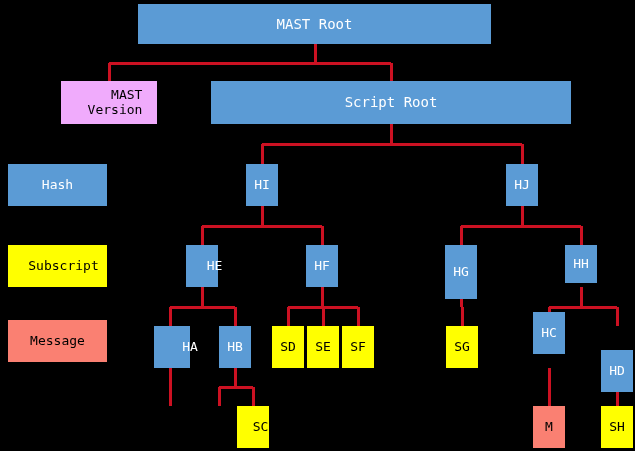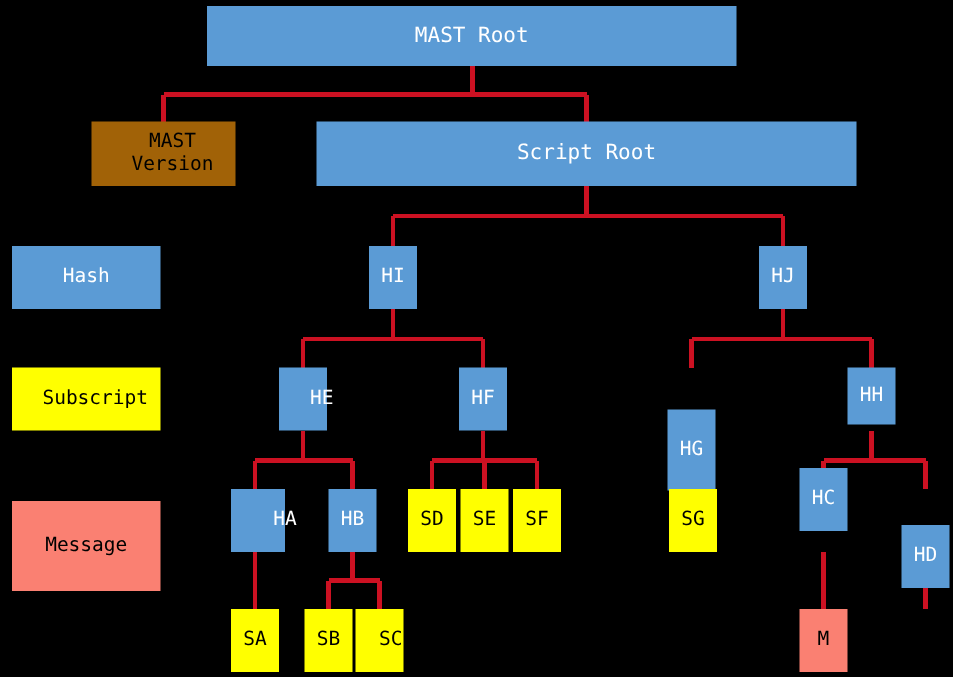--- a/index.html
+++ b/index.html
@@ -21,30 +21,30 @@
     top: 0;
     width: 635px;
     height: 451px;
     pointer-events: none;
   }
   .node {
     position: absolute;
     display: flex;
     align-items: center;
     justify-content: center;
-    text-align: center;
+    text-align: right;
     box-sizing: border-box;
     line-height: 1.15;
     z-index: 2;
     white-space: pre-line;
   }
   .n-hash   { background: #5b9bd5; color: #ffffff; }
   .n-sub    { background: #ffff00; color: #000000; }
   .n-msg    { background: #fa8072; color: #000000; }
-  .n-ver    { background: #a16207; color: #000000; padding-left: 12px; }
+  .n-ver    { background: #f0abfc; color: #000000; padding-left: 12px; }
   .big      { font-size: 14px; }
   .mid      { font-size: 13px; }
 </style>
 </head>
 <body>
 
 <div id="canvas">
   <svg id="edges">
       <line x1="315" y1="44" x2="315" y2="63" stroke="#cc1122" stroke-width="3" shape-rendering="crispEdges"></line>
       <line x1="109" y1="63" x2="391" y2="63" stroke="#cc1122" stroke-width="3" shape-rendering="crispEdges"></line>
@@ -81,36 +81,35 @@
       <line x1="170" y1="368" x2="170" y2="406" stroke="#cc1122" stroke-width="3" shape-rendering="crispEdges"></line>
       <line x1="235" y1="368" x2="235" y2="387" stroke="#cc1122" stroke-width="3" shape-rendering="crispEdges"></line>
       <line x1="219" y1="387" x2="253" y2="387" stroke="#cc1122" stroke-width="3" shape-rendering="crispEdges"></line>
       <line x1="219" y1="387" x2="219" y2="406" stroke="#cc1122" stroke-width="3" shape-rendering="crispEdges"></line>
       <line x1="253" y1="387" x2="253" y2="406" stroke="#cc1122" stroke-width="3" shape-rendering="crispEdges"></line>
       <line x1="549" y1="368" x2="549" y2="406" stroke="#cc1122" stroke-width="3" shape-rendering="crispEdges"></line>
       <line x1="617" y1="368" x2="617" y2="406" stroke="#cc1122" stroke-width="3" shape-rendering="crispEdges"></line>
     </svg>
 <div class="node n-hash mid" style="left: 8px; top: 164px; width: 99px; height: 42px;">Hash</div>
     <div class="node n-sub mid" style="left: 8px; top: 245px; width: 99px; height: 42px; padding-left: 12px;">Subscript</div>
-    <div class="node n-msg mid" style="left: 8px; top: 334px; width: 99px; height: 60px;">Message</div>
+    <div class="node n-msg mid" style="left: 8px; top: 320px; width: 99px; height: 42px;">Message</div>
     <div class="node n-hash big" style="left: 138px; top: 4px; width: 353px; height: 40px;">MAST Root</div>
     <div class="node n-ver mid" style="left: 61px; top: 81px; width: 96px; height: 43px;">MAST
 Version</div>
     <div class="node n-hash big" style="left: 211px; top: 81px; width: 360px; height: 43px;">Script Root</div>
     <div class="node n-hash mid" style="left: 246px; top: 164px; width: 32px; height: 42px;">HI</div>
     <div class="node n-hash mid" style="left: 506px; top: 164px; width: 32px; height: 42px;">HJ</div>
     <div class="node n-hash mid" style="left: 186px; top: 245px; width: 32px; height: 42px; padding-left: 25px;">HE</div>
     <div class="node n-hash mid" style="left: 306px; top: 245px; width: 32px; height: 42px;">HF</div>
-    <div class="node n-hash mid" style="left: 445px; top: 245px; width: 32px; height: 54px; margin-top: 28px;">HG</div>
+    <div class="node n-hash mid" style="left: 445px; top: 245px; width: 32px; height: 54px;">HG</div>
     <div class="node n-hash mid" style="left: 565px; top: 245px; width: 32px; height: 38px;">HH</div>
     <div class="node n-hash mid" style="left: 154px; top: 326px; width: 32px; height: 42px; padding-left: 36px;">HA</div>
     <div class="node n-hash mid" style="left: 219px; top: 326px; width: 32px; height: 42px;">HB</div>
     <div class="node n-sub mid" style="left: 272px; top: 326px; width: 32px; height: 42px;">SD</div>
     <div class="node n-sub mid" style="left: 307px; top: 326px; width: 32px; height: 42px;">SE</div>
     <div class="node n-sub mid" style="left: 342px; top: 326px; width: 32px; height: 42px;">SF</div>
     <div class="node n-sub mid" style="left: 446px; top: 326px; width: 32px; height: 42px;">SG</div>
     <div class="node n-hash mid" style="left: 533px; top: 312px; width: 32px; height: 42px;">HC</div>
     <div class="node n-hash mid" style="left: 601px; top: 326px; width: 32px; height: 42px; margin-top: 24px;">HD</div>
-    <div class="node n-sub mid" style="left: 154px; top: 406px; width: 32px; height: 42px;">SA</div>
-    <div class="node n-sub mid" style="left: 203px; top: 406px; width: 32px; height: 42px;">SB</div>
     <div class="node n-sub mid" style="left: 237px; top: 406px; width: 32px; height: 42px; padding-left: 15px;">SC</div>
     <div class="node n-msg mid" style="left: 533px; top: 406px; width: 32px; height: 42px;">M</div>
+    <div class="node n-sub mid" style="left: 601px; top: 406px; width: 32px; height: 42px;">SH</div>
   </div>
 
 </body></html>

